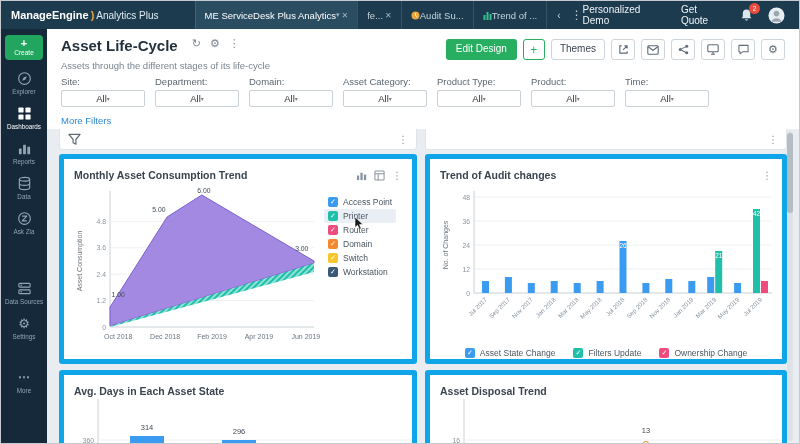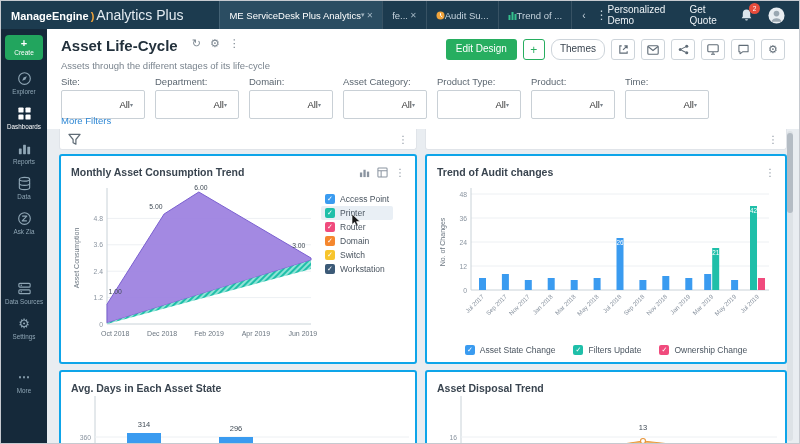--- a/index.html
+++ b/index.html
@@ -3,21 +3,21 @@
 <meta charset="utf-8">
 <style>
   *{box-sizing:border-box;margin:0;padding:0}
   html,body{width:800px;height:444px}
   body{font-family:"Liberation Sans",sans-serif;position:relative;overflow:hidden;background:#fff;border:1px solid #c6cad0}
   
   .topbar{position:absolute;top:0;left:0;right:0;height:28px;background:#1c3b4f;display:flex;align-items:center;color:#e8eef2}
   .brand{display:flex;align-items:baseline;gap:2px;padding:0 10px;white-space:nowrap;cursor:pointer}
   .brand-primary{font-weight:bold;font-size:11px;color:#fff}
   .brand-mark{color:#f0a43c;font-weight:bold;font-size:11px}
-  .brand-secondary{font-size:14px;color:#e3ebf1}
+  .brand-secondary{font-size:10px;color:#e3ebf1}
   .tab-strip{display:flex;height:100%;margin-left:26px}
   .tab{display:flex;align-items:center;padding:0 9px;font-size:9.5px;color:#c6d4de;border-left:1px solid rgba(255,255,255,.12);cursor:pointer;white-space:nowrap}
   .tab:last-child{border-right:1px solid rgba(255,255,255,.12)}
   .tab.active{background:#2b4d62;color:#fff}
   .tab .close{font-size:8px;color:#9fb3c0;margin-left:2px}
   .tab .chev{font-size:7px;color:#9fb3c0}
   .tab .tab-ic{display:flex;align-items:center}
   .topbar-nav{display:flex;align-items:center;gap:10px;margin-left:10px;color:#c6d4de}
   .back{font-size:10px;cursor:pointer}
   .kebab{font-size:12px;cursor:pointer}
@@ -38,35 +38,35 @@
   .side-item.active{color:#fff}
   
   .main{position:absolute;top:28px;left:46px;right:0;bottom:0;background:#fff}
   .page-title-row{position:absolute;top:8px;left:14px;display:flex;align-items:flex-start;gap:10px}
   .page-title{font-size:15px;font-weight:bold;color:#23313c}
   .title-icons{display:flex;gap:9px;color:#7a858f;font-size:11px;margin-left:4px}
   .title-icons span{cursor:pointer}
   .actions{position:absolute;top:10px;right:14px;display:flex;gap:6px;}
   .btn-green{background:#27ae60;color:#fff;font-size:10px;padding:4px 10px;border-radius:3px;cursor:pointer}
   .btn-plus{border:1px solid #27ae60;color:#27ae60;width:22px;height:21px;border-radius:3px;display:flex;align-items:center;justify-content:center;font-size:12px;cursor:pointer;background:#fff}
-  .btn-white{border:1px solid #cdd4da;background:#fff;color:#3a4550;font-size:10px;padding:3px 8px;border-radius:9px;cursor:pointer}
+  .btn-white{border:1px solid #cdd4da;background:#fff;color:#3a4550;font-size:10px;padding:3px 8px;border-radius:3px;cursor:pointer}
   .icon-btn{border:1px solid #cdd4da;background:#fff;color:#5f6b76;width:24px;height:21px;border-radius:3px;display:flex;align-items:center;justify-content:center;cursor:pointer;font-size:11px}
   .subtitle{position:absolute;top:31px;left:14px;font-size:9.5px;color:#7a848e}
   .filters{position:absolute;top:47px;left:14px;display:flex;gap:10px}
   .filter .flabel{font-size:9.5px;color:#5b6670;margin-bottom:3px}
-  .select-box{width:84px;height:29px;border:1px solid #c9d0d6;border-radius:2px;background:#fff;display:flex;align-items:center;justify-content:flex-end;padding:0 11px;font-size:9.5px;color:#333;cursor:pointer}
+  .select-box{width:84px;height:17px;border:1px solid #c9d0d6;border-radius:2px;background:#fff;display:flex;align-items:center;justify-content:center;padding:0 23px;font-size:9.5px;color:#333;cursor:pointer}
   .select-box .arrow{font-size:6px;color:#7a848e}
   .more-filters{position:absolute;top:86px;left:14px;font-size:9.5px;color:#2e87d4;cursor:pointer}
   
   .charts{position:absolute;top:100px;left:0;right:0;bottom:0;background:#e9edf1}
   .partial{position:absolute;top:0;height:21px;background:#fff;border:1px solid #e0e4e9;border-top:none;border-radius:0 0 3px 3px;display:flex;align-items:center;justify-content:space-between;padding:0 8px}
   #partial-left{left:12px;width:358px}
   #partial-right{left:378px;width:362px}
   .kebab-sm{color:#8a94a0;font-size:10px;cursor:pointer}
-  .card{position:absolute;background:#fff;border:2px solid #0ea5e9;border-radius:3px;padding:8px 10px}
+  .card{position:absolute;background:#fff;border:5px solid #0ea5e9;border-radius:3px;padding:8px 10px}
   #card1{left:12px;top:25px;width:358px;height:210px}
   #card2{left:378px;top:25px;width:362px;height:210px}
   #card3{left:12px;top:241px;width:358px;height:200px}
   #card4{left:378px;top:241px;width:362px;height:200px}
   .card-head{display:flex;align-items:center;justify-content:space-between;height:16px}
   .card-title{font-size:10.5px;font-weight:bold;color:#3a4550}
   .card-icons{display:flex;gap:7px;align-items:center;color:#8a94a0}
   .card-icons span{cursor:pointer;display:flex}
   .card1-body{display:flex}
   .legend-v{margin-left:2px;margin-top:12px}

